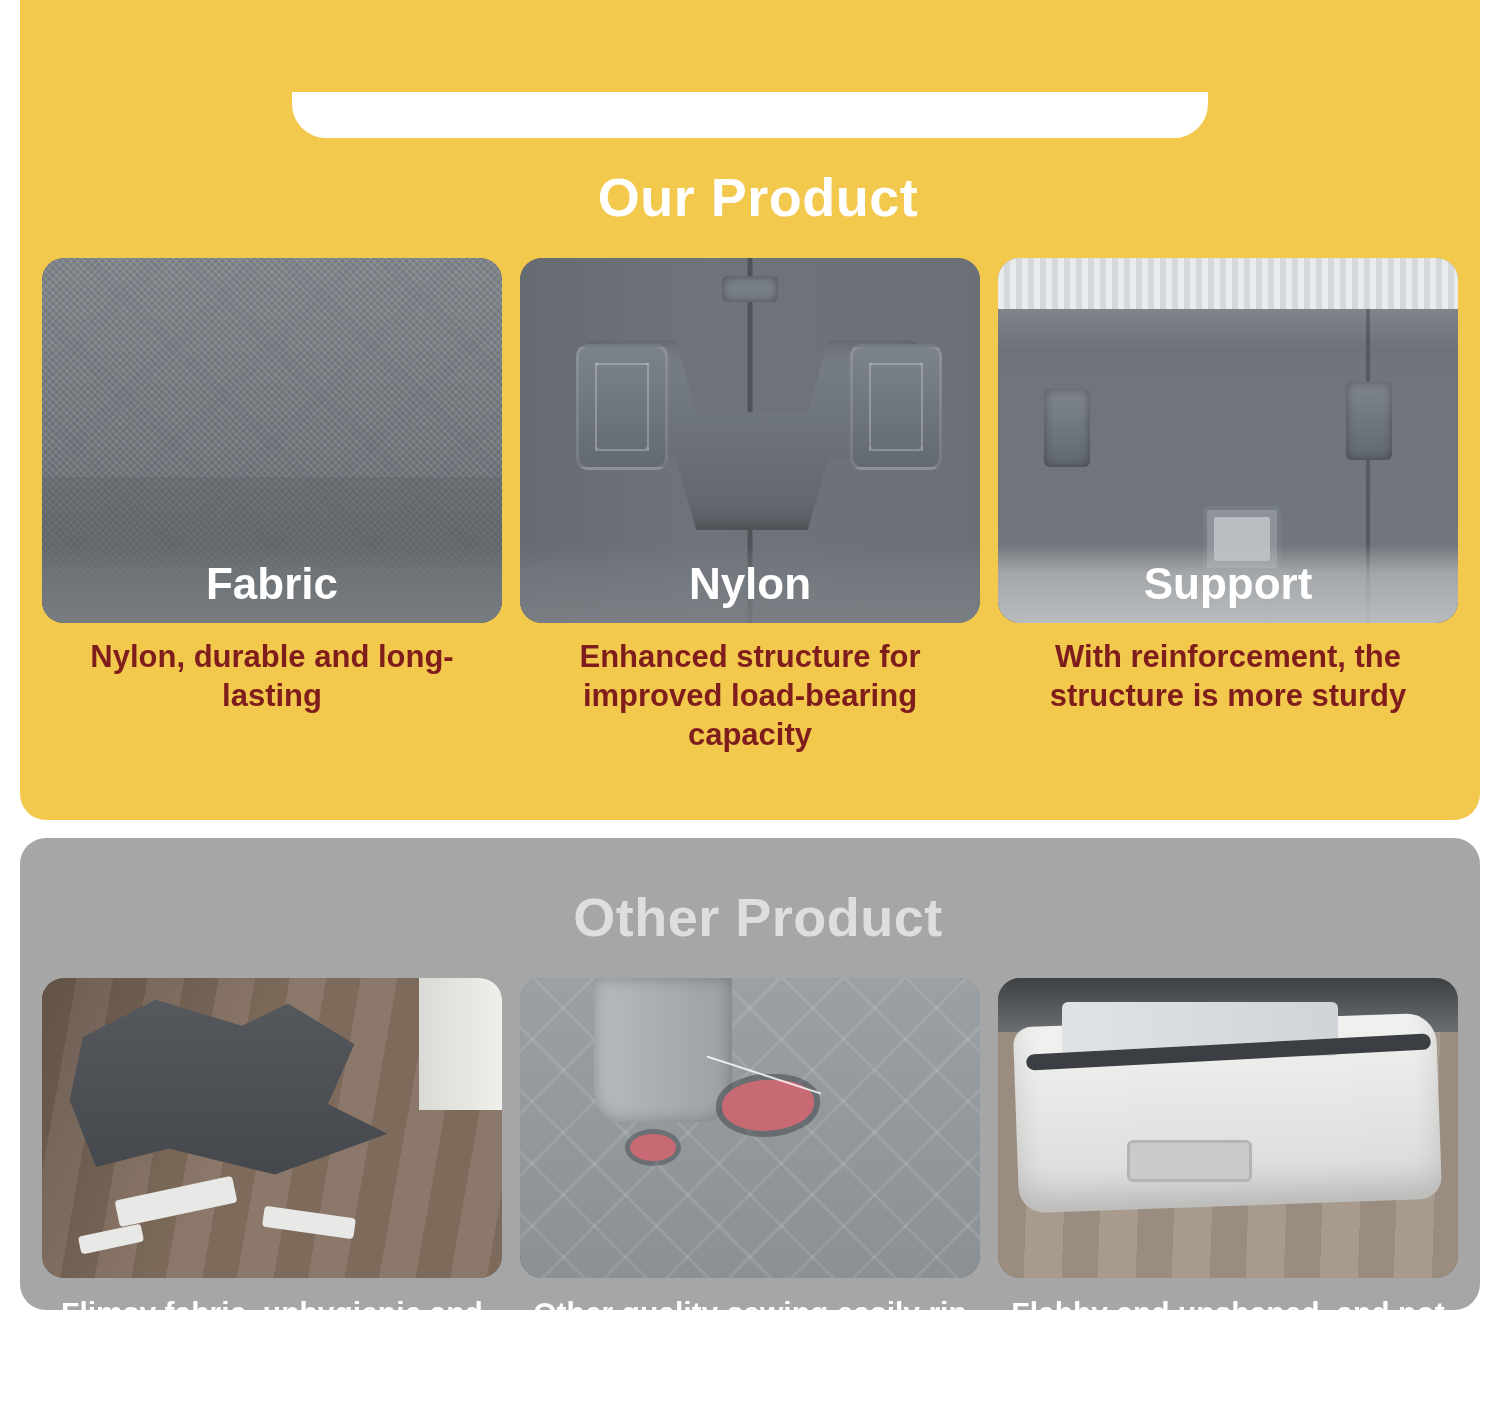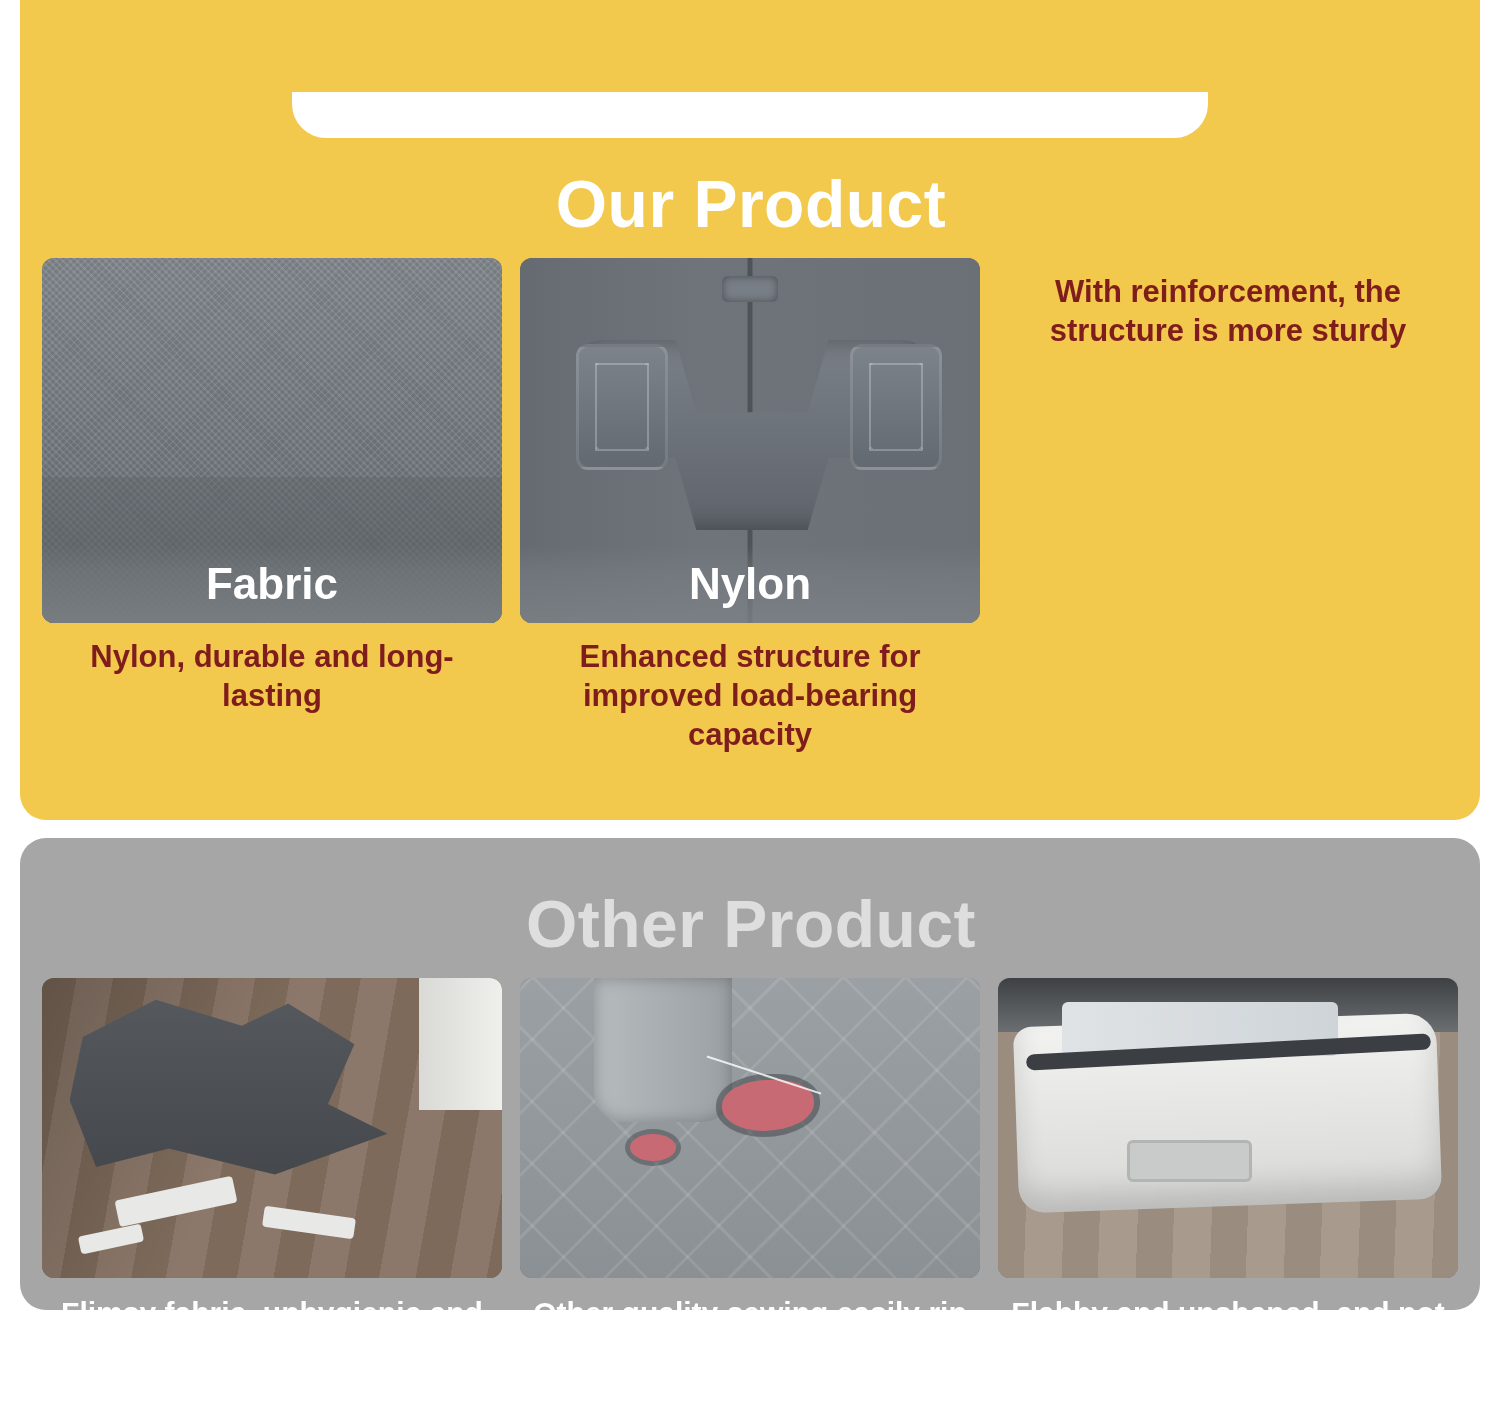--- a/index.html
+++ b/index.html
@@ -69,24 +69,24 @@
   .panel-other {
     top: 838px;
     height: 472px;
     background: #a6a6a6;
     border-radius: 26px;
     z-index: 1;
   }
 
   .panel-heading {
     position: absolute;
-    left: 1px;
+    left: 8px;
     width: 100%;
     text-align: center;
-    font-size: 66px;
+    font-size: 54px;
     font-weight: bold;
     letter-spacing: 0.5px;
   }
   .panel-our .panel-heading {
     top: 98px;
     color: #ffffff;
   }
   .panel-other .panel-heading {
     top: 48px;
     color: #dedede;
@@ -103,21 +103,21 @@
   .cards-our { top: 190px; }
   .cards-other { top: 140px; gap: 16px; }
 
   .card {
     width: 460px;
     position: relative;
   }
 
   .thumb {
     position: relative;
-    border-radius: 12px;
+    border-radius: 22px;
     overflow: hidden;
     background: #6a6f74;
   }
   .thumb-our { height: 365px; }
   .thumb-other { height: 300px; }
 
   .thumb-label {
     position: absolute;
     left: 0;
     bottom: 0;
@@ -385,20 +385,31 @@
           <div class="strap"></div>
           <div class="tab l"></div>
           <div class="tab r"></div>
         </div>
         <div class="thumb-label">Nylon</div>
       </div>
       <div class="caption">Enhanced structure for improved load-bearing capacity</div>
     </div>
 
     <div class="card">
+      <div class="thumb thumb-our">
+        <div class="img-support">
+          <div class="towel"></div>
+          <div class="box-top"></div>
+          <div class="edge"></div>
+          <div class="handle-l"></div>
+          <div class="handle-r"></div>
+          <div class="label-window"></div>
+        </div>
+        <div class="thumb-label light">Support</div>
+      </div>
       <div class="caption">With reinforcement, the structure is more sturdy</div>
     </div>
 
   </div>
 </div>
 
 <div class="panel panel-other">
   <div class="panel-heading">Other Product</div>
 
   <div class="cards cards-other">

